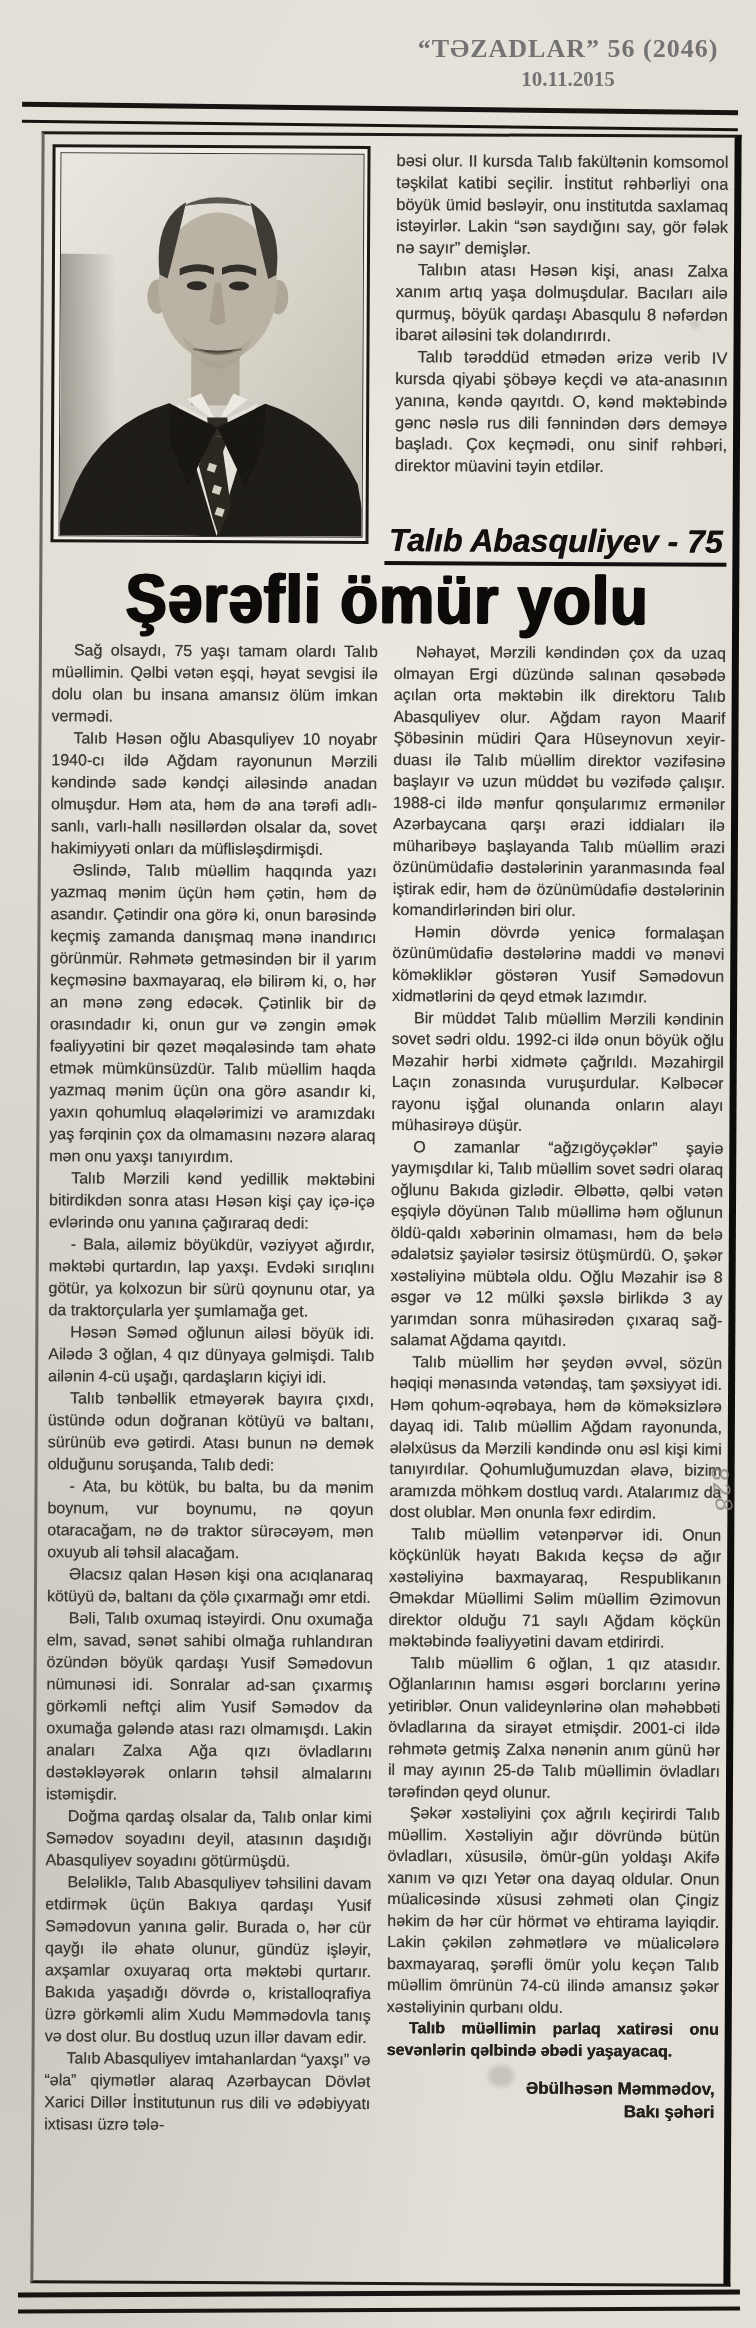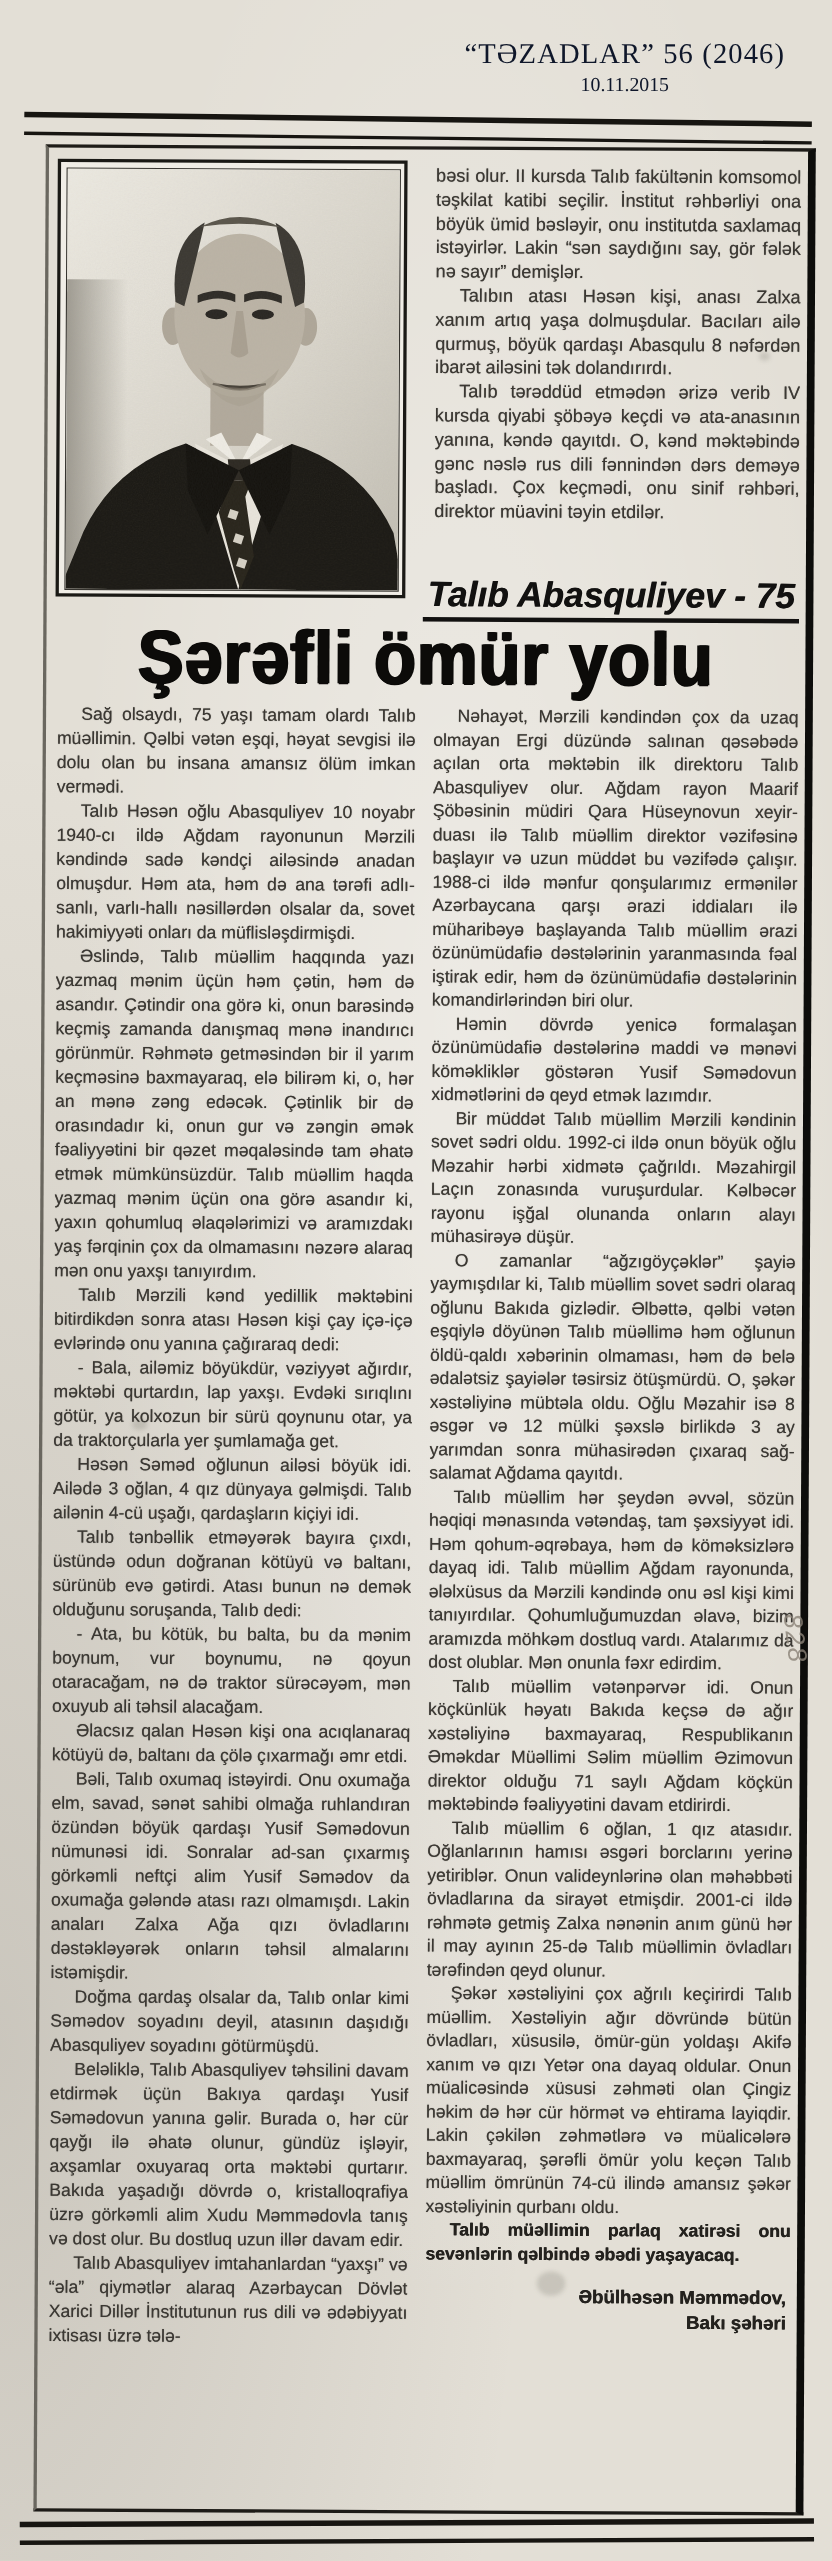--- a/index.html
+++ b/index.html
@@ -7,23 +7,23 @@
     width:756px;height:2328px;position:relative;overflow:hidden;
     background:
       radial-gradient(ellipse at 55% 40%, rgba(255,255,255,.35), rgba(0,0,0,0) 60%),
       radial-gradient(ellipse at 0% 80%, rgba(90,85,75,.18), rgba(0,0,0,0) 45%),
       #e3dfd6;
     font-family:"Liberation Sans", sans-serif;
     color:#3b3833;
   }
   .speck{position:absolute;border-radius:50%;background:rgba(80,75,65,.18);filter:blur(2px);}
   .masthead{position:absolute;top:34px;left:398px;width:340px;text-align:center;
-    font-family:"Liberation Serif", serif;font-weight:normal;color:#0f172a;}
+    font-family:"Liberation Serif", serif;font-weight:bold;color:#737373;}
   .masthead .m-title{font-size:26px;letter-spacing:1px;}
-  .masthead .m-date{font-size:18px;margin-top:3px;}
+  .masthead .m-date{font-size:21px;margin-top:3px;}
   .rule-top{position:absolute;left:22px;top:106px;width:716px;height:13px;
     border-top:5px solid #171511;border-bottom:3px solid #171511;
     transform:rotate(0.7deg);}
   .rule-bottom{position:absolute;left:18px;top:2291px;width:722px;height:12px;
     border-top:5px solid #171511;border-bottom:4px solid #171511;
     transform:rotate(-0.25deg);}
   .frame{position:absolute;left:36px;top:133px;width:700px;height:2152px;
     border-top:3px solid #1d1b17;border-bottom:3px solid #1d1b17;
     border-left:3px solid #6a675f;border-right:7px solid #0d0d0b;
     transform:rotate(0.3deg);box-sizing:border-box;}

